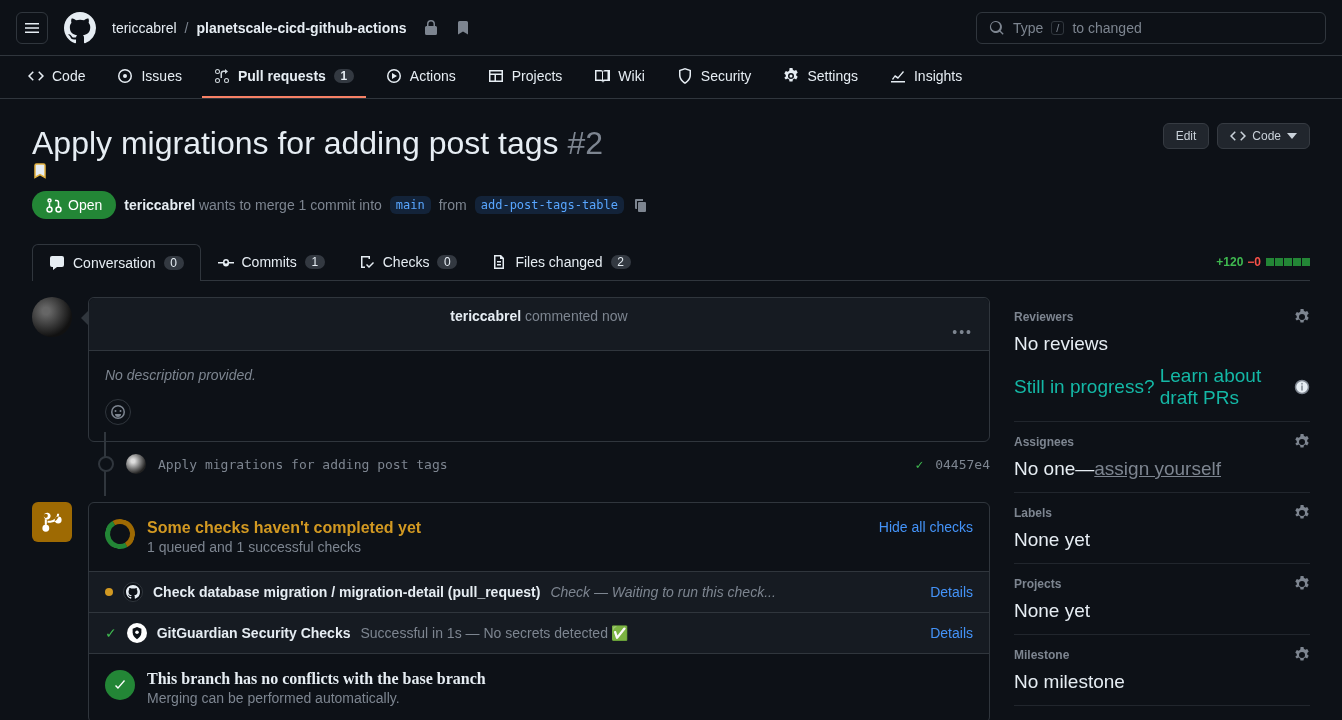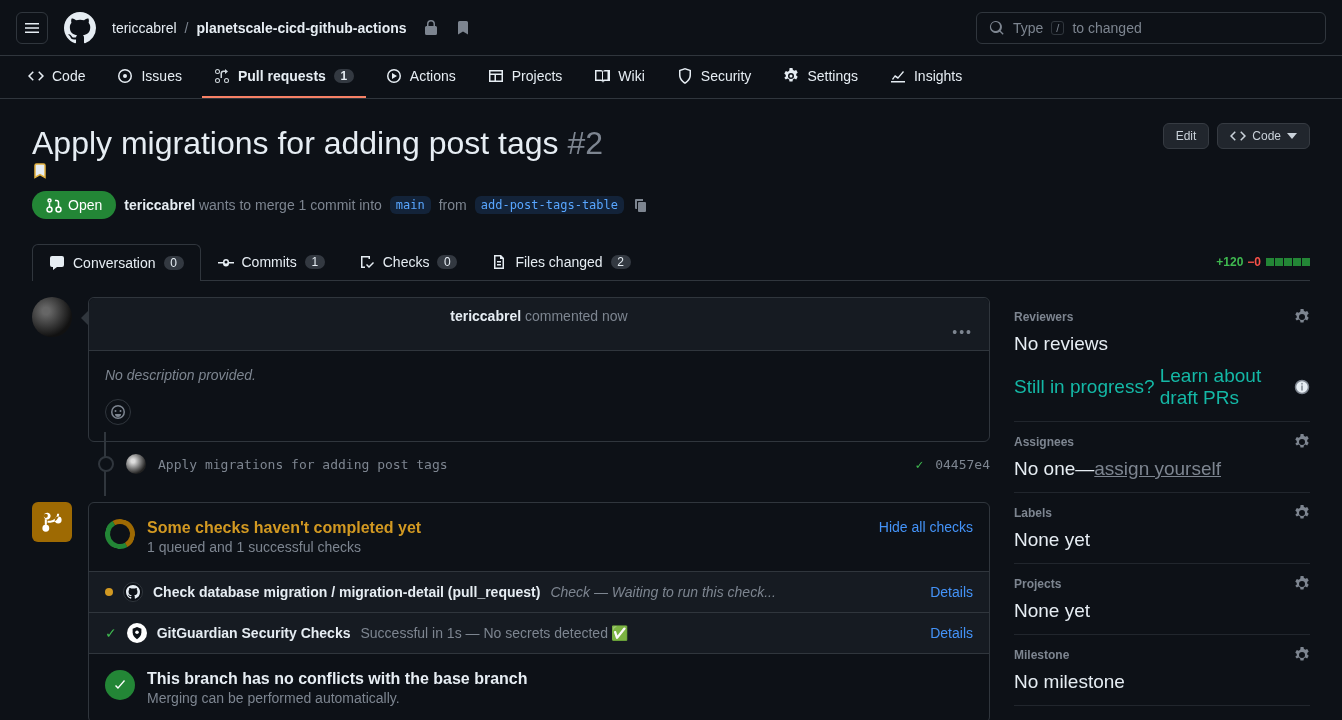--- a/index.html
+++ b/index.html
@@ -82,21 +82,21 @@
 .hide-link { margin-left: auto; color: #4493f8; cursor: pointer; }
 .check-row { display: flex; align-items: center; gap: 10px; padding: 10px 16px; border-bottom: 1px solid #30363d; background: #161b22; }
 .status-dot { width: 8px; height: 8px; border-radius: 50%; }
 .dot-yellow { background: #d29922; }
 .check-text { color: #e6edf3; font-weight: 600; }
 .check-sub { color: #7d8590; font-style: italic; }
 .check-sub2 { color: #7d8590; }
 .details-link { margin-left: auto; color: #4493f8; cursor: pointer; }
 .greenmark { color: #3fb950; }
 .green-circle { width: 30px; height: 30px; border-radius: 50%; background: #238636; display: flex; align-items: center; justify-content: center; flex-shrink: 0; }
-.conflict-title { font-weight: 600; font-size: 16px; }
+.conflict-title { font-weight: 600; font-size: 16px; font-family: Liberation Serif, serif; }
 
 
 .side-section { padding: 12px 0; border-bottom: 1px solid #21262d; }
 .side-header { display: flex; align-items: center; color: #7d8590; font-weight: 600; font-size: 12px; margin-bottom: 8px; }
 .gear { margin-left: auto; color: #7d8590; cursor: pointer; }
 .side-text { color: #e6edf3; font-size: 19px; }
 .side-text .muted { color: #14b8a6; }
 .side-text .link { color: #7d8590; text-decoration: underline; cursor: pointer; }
 
 svg { display: block; }

